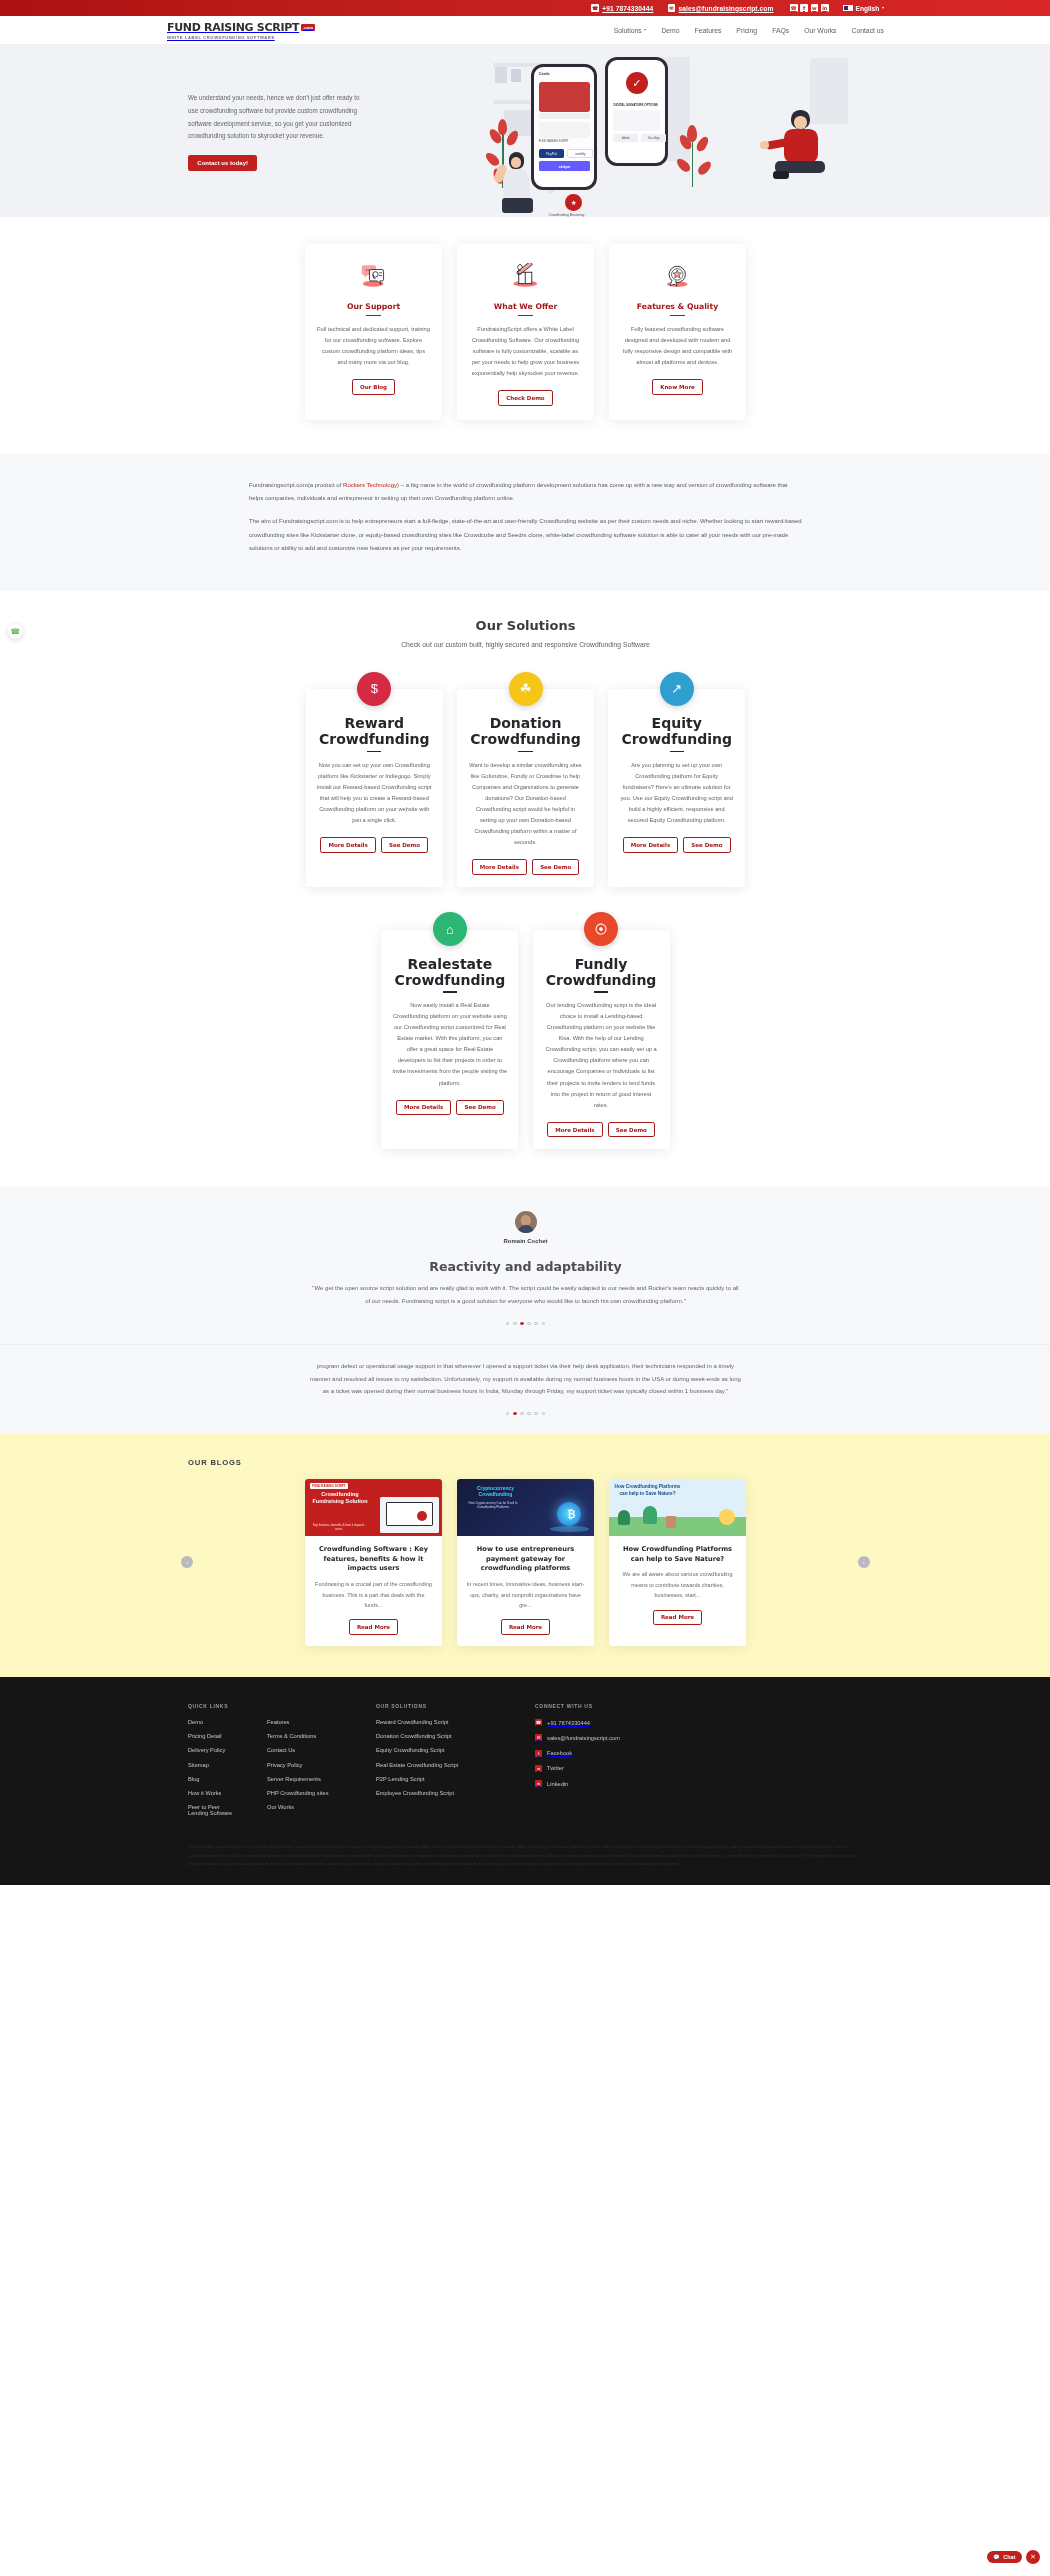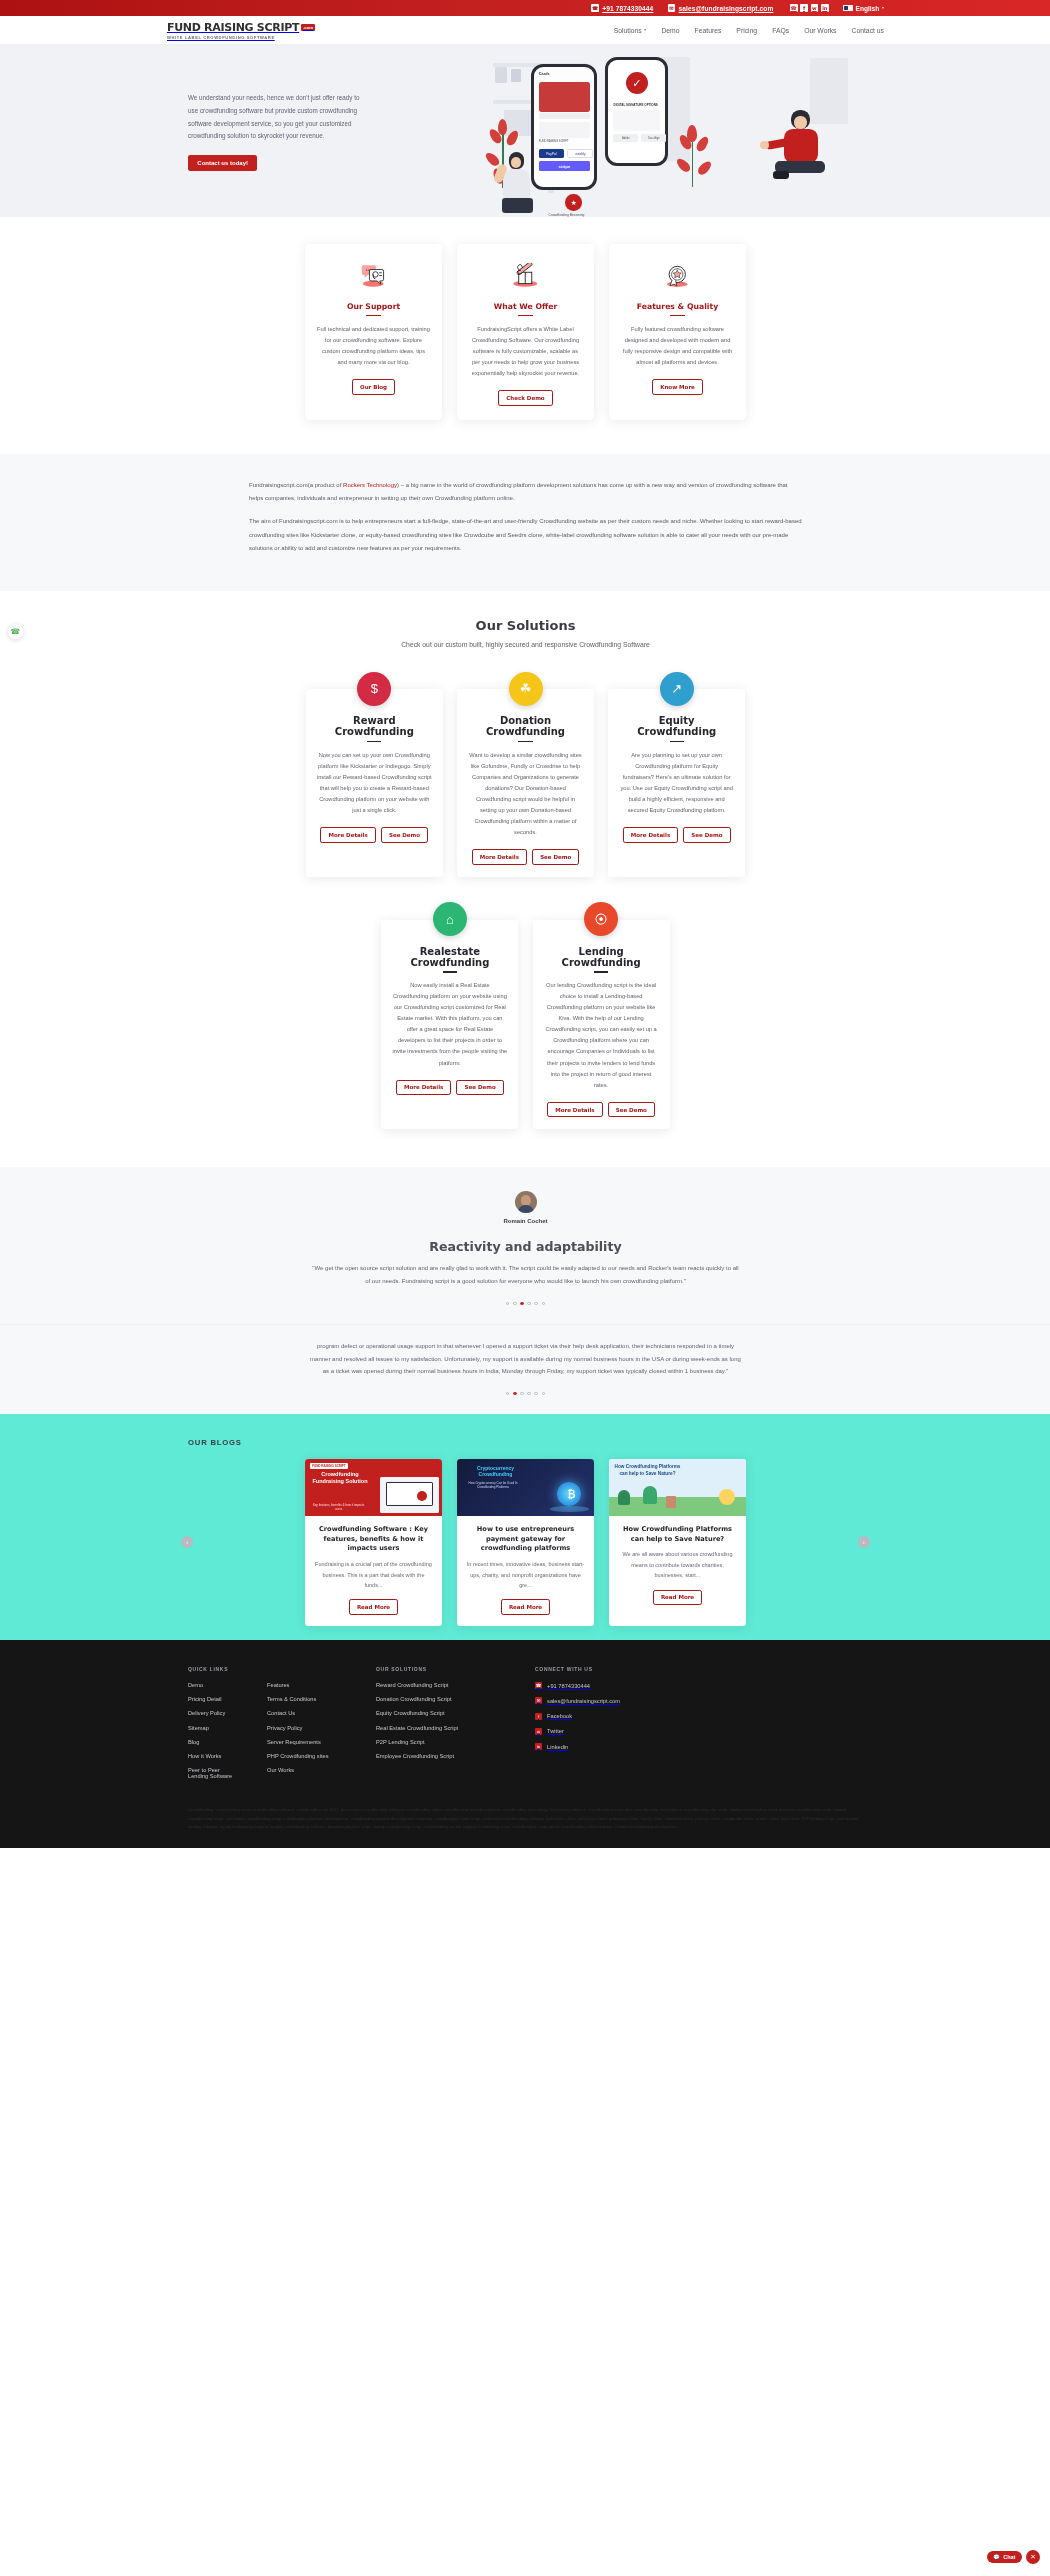--- a/index.html
+++ b/index.html
@@ -65,41 +65,41 @@
   .intro p{font-size:6px;line-height:2.25;color:#5b5b66;margin-bottom:9.3px;}
   .intro a{color:#c2201f;text-decoration:none;}
 
   
   .sol{background:#fff;padding:27px 0 38px;text-align:center;}
   .sol-h{font-size:13px;font-weight:800;color:#3c3c45;margin-bottom:7.7px;font-family:"DejaVu Sans",sans-serif;}
   .sol-sub{font-size:6.8px;color:#5d5d68;margin-bottom:24px;}
   .sol-row{display:flex;justify-content:center;gap:14.2px;}
   .sol-card{width:137px;background:#fff;border-radius:3.3px;box-shadow:0 1.6px 11px rgba(60,60,80,.11);padding:26px 11px 12px;position:relative;margin-top:17.5px;}
   .sol-badge{position:absolute;top:-17.5px;left:50%;transform:translateX(-50%);width:34px;height:34px;border-radius:50%;display:flex;align-items:center;justify-content:center;color:#fff;font-size:13px;box-shadow:0 2.2px 6.6px rgba(0,0,0,.16);}
-  .sol-t{font-size:10px;font-weight:800;color:#26262c;margin-bottom:3.8px;font-family:"DejaVu Sans",sans-serif;}
+  .sol-t{font-size:14px;font-weight:800;color:#26262c;margin-bottom:3.8px;font-family:"DejaVu Sans",sans-serif;}
   .sol-rule{width:14.2px;height:1.4px;background:#26262c;margin:0 auto 7.1px;}
   .sol-p{font-size:5.7px;line-height:1.95;color:#62626d;margin-bottom:11px;text-align:center;}
   .sol-btns{display:flex;gap:5px;justify-content:center;}
   .sol-row2{display:flex;justify-content:center;gap:14.2px;margin-top:25px;}
 
   
   .testi{background:#f7f8fa;padding:24px 0 18.6px;text-align:center;}
   .av{width:22px;height:22px;border-radius:50%;margin:0 auto 5px;background:#8d7463;overflow:hidden;position:relative;}
   .av:before{content:"";position:absolute;left:50%;top:3.8px;transform:translateX(-50%);width:10.4px;height:10.4px;border-radius:50%;background:#c59a7c;}
   .av:after{content:"";position:absolute;left:50%;bottom:-2.2px;transform:translateX(-50%);width:16.4px;height:11px;border-radius:7.7px 7.7px 0 0;background:#3b4a63;}
   .t-name{font-size:6px;font-weight:700;color:#3c3c45;margin-bottom:14.2px;}
   .t-title{font-size:12.6px;font-weight:800;color:#4e4e57;margin-bottom:8.8px;font-family:"DejaVu Sans",sans-serif;}
   .t-quote{font-size:6px;line-height:2.1;color:#63636e;max-width:432px;margin:0 auto;}
   .dots{display:flex;gap:3.8px;justify-content:center;margin-top:14.2px;}
   .dot{width:3.3px;height:3.3px;border-radius:50%;border:0.5px solid #b9b9c2;}
   .dot.on{background:#c2201f;border-color:#c2201f;}
   .testi2{background:#f7f8fa;padding:15.3px 0 18.6px;text-align:center;border-top:0.5px solid #eceef2;}
 
   
-  .blogs{background:#5eead4;padding:24px 0 14px;}
+  .blogs{background:#fef9c3;padding:24px 0 31px;}
   .blogs-h{font-size:7.7px;font-weight:700;color:#3c3c45;letter-spacing:0.8px;margin-bottom:12px;padding-left:21px;}
   .blog-row{display:flex;gap:15px;justify-content:center;position:relative;}
   .bcard{width:137px;background:#fff;border-radius:3.3px;box-shadow:0 1.6px 11px rgba(60,60,80,.11);overflow:hidden;text-align:center;}
   .bimg{height:57px;position:relative;overflow:hidden;}
   .bbody{padding:8.8px 8.8px 11px;}
   .bt{font-size:6.6px;font-weight:800;color:#26262c;line-height:1.5;margin-bottom:5px;font-family:"DejaVu Sans",sans-serif;}
   .bp{font-size:5.5px;line-height:1.9;color:#6a6a75;margin-bottom:8.8px;}
   .bnav{position:absolute;top:50%;transform:translateY(-50%);width:12px;height:12px;border-radius:50%;background:#b9b9c2;color:#fff;display:flex;align-items:center;justify-content:center;font-size:6px;}
 
   
@@ -364,21 +364,21 @@
         <div class="sol-t">Realestate Crowdfunding</div>
         <div class="sol-rule"></div>
         <p class="sol-p">Now easily install a Real Estate Crowdfunding platform on your website using our Crowdfunding script customized for Real Estate market. With this platform, you can offer a great space for Real Estate developers to list their projects in order to invite investments from the people visiting the platform.</p>
         <div class="sol-btns">
           <a href="#" class="btn-o">More Details</a>
           <a href="#" class="btn-o">See Demo</a>
         </div>
       </div>
       <div class="sol-card">
         <div class="sol-badge" style="background:#e8492b">⦿</div>
-        <div class="sol-t">Lending Crowdfunding</div>
+        <div class="sol-t">Fundly Crowdfunding</div>
         <div class="sol-rule"></div>
         <p class="sol-p">Our lending Crowdfunding script is the ideal choice to install a Lending-based Crowdfunding platform on your website like Kiva. With the help of our Lending Crowdfunding script, you can easily set up a Crowdfunding platform where you can encourage Companies or Individuals to list their projects to invite lenders to lend funds into the project in return of good interest rates.</p>
         <div class="sol-btns">
           <a href="#" class="btn-o">More Details</a>
           <a href="#" class="btn-o">See Demo</a>
         </div>
       </div>
     </div>
   </div>
 </div>

